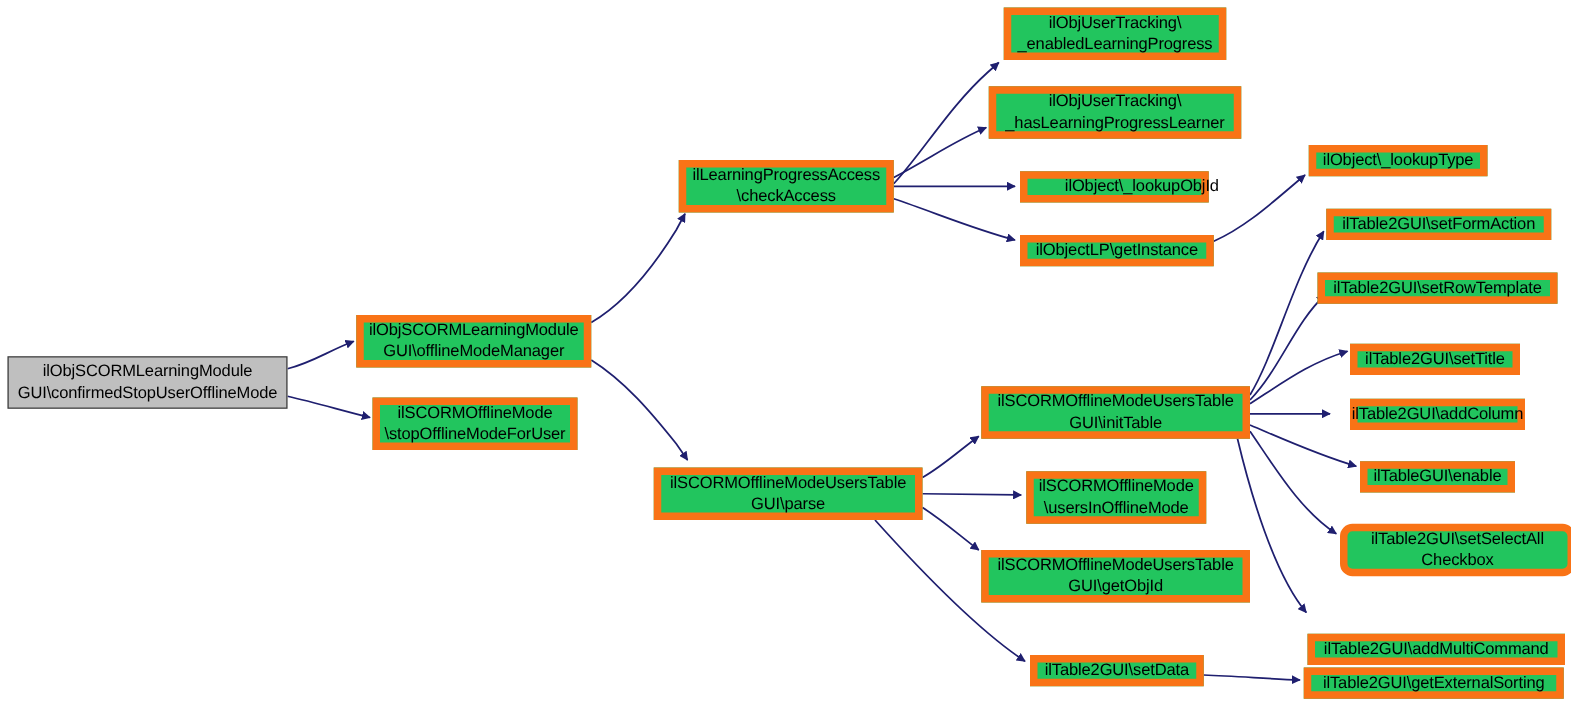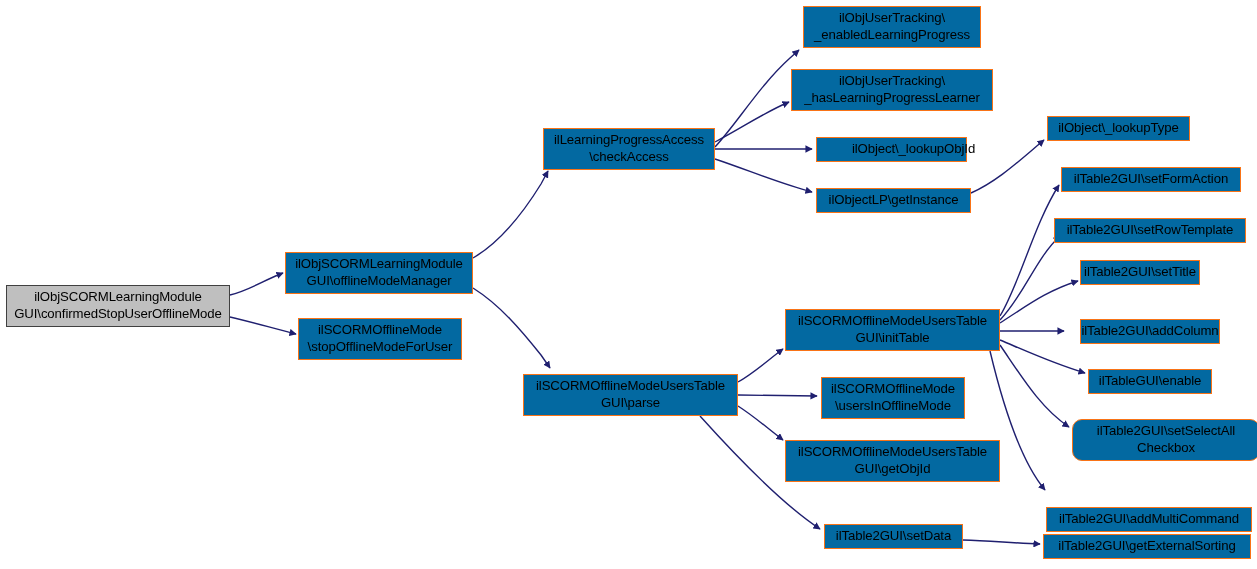--- a/index.html
+++ b/index.html
@@ -20,22 +20,22 @@
     position: absolute;
     left: 0;
     top: 0;
     width: 1257px;
     height: 569px;
     pointer-events: none;
   }
   .node {
     position: absolute;
     box-sizing: border-box;
-    background: #0369a1;
-    border: 1px solid #f97316;
+    background: #22c55e;
+    border: 6px solid #f97316;
     display: flex;
     align-items: center;
     justify-content: center;
     text-align: center;
     line-height: 1.28;
     font-size: 13.2px;
     color: #000000;
     letter-spacing: -0.1px;
     white-space: pre;
     z-index: 2;
@@ -103,21 +103,21 @@
       <div class="node" style="left: 785px; top: 309px; width: 215px; height: 42px;"><span class="node-label">ilSCORMOfflineModeUsersTable
 GUI\initTable</span></div>
       <div class="node" style="left: 821px; top: 377px; width: 144px; height: 42px;"><span class="node-label">ilSCORMOfflineMode
 \usersInOfflineMode</span></div>
       <div class="node" style="left: 785px; top: 440px; width: 215px; height: 42px;"><span class="node-label">ilSCORMOfflineModeUsersTable
 GUI\getObjId</span></div>
       <div class="node" style="left: 824px; top: 524px; width: 139px; height: 25px;"><span class="node-label">ilTable2GUI\setData</span></div>
       <div class="node" style="left: 1047px; top: 116px; width: 143px; height: 25px;"><span class="node-label">ilObject\_lookupType</span></div>
       <div class="node" style="left: 1061px; top: 167px; width: 180px; height: 25px;"><span class="node-label">ilTable2GUI\setFormAction</span></div>
       <div class="node" style="left: 1054px; top: 218px; width: 192px; height: 25px;"><span class="node-label">ilTable2GUI\setRowTemplate</span></div>
-      <div class="node" style="left: 1080px; top: 260px; width: 120px; height: 25px;"><span class="node-label">ilTable2GUI\setTitle</span></div>
+      <div class="node" style="left: 1080px; top: 275px; width: 136px; height: 25px;"><span class="node-label">ilTable2GUI\setTitle</span></div>
       <div class="node" style="left: 1080px; top: 319px; width: 140px; height: 25px;"><span class="node-label">ilTable2GUI\addColumn</span></div>
       <div class="node" style="left: 1088px; top: 369px; width: 124px; height: 25px; align-items: center;"><span class="node-label">ilTableGUI\enable</span></div>
       <div class="node" style="left: 1072px; top: 419px; width: 188px; height: 42px; border-radius: 10px;"><span class="node-label">ilTable2GUI\setSelectAll
 Checkbox</span></div>
       <div class="node" style="left: 1046px; top: 487px; width: 206px; height: 25px; margin-top: 20px;"><span class="node-label">ilTable2GUI\addMultiCommand</span></div>
       <div class="node" style="left: 1043px; top: 534px; width: 208px; height: 25px;"><span class="node-label">ilTable2GUI\getExternalSorting</span></div>
     </div>
 </div>
 
 </body></html>

